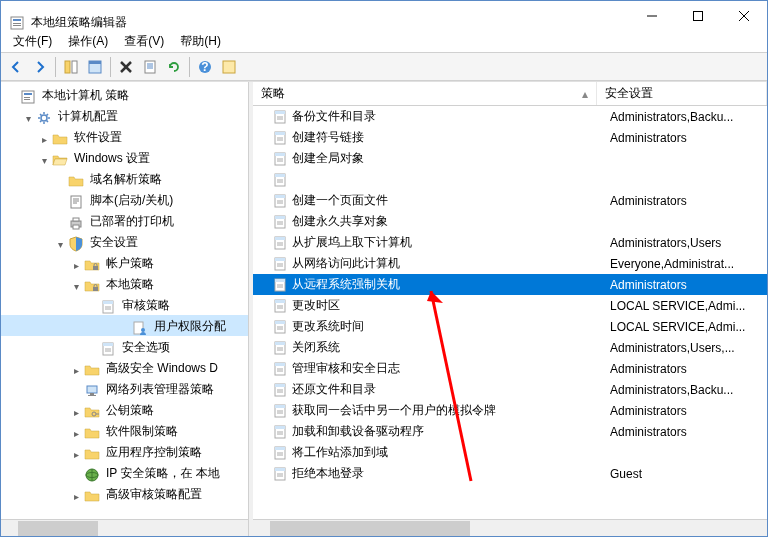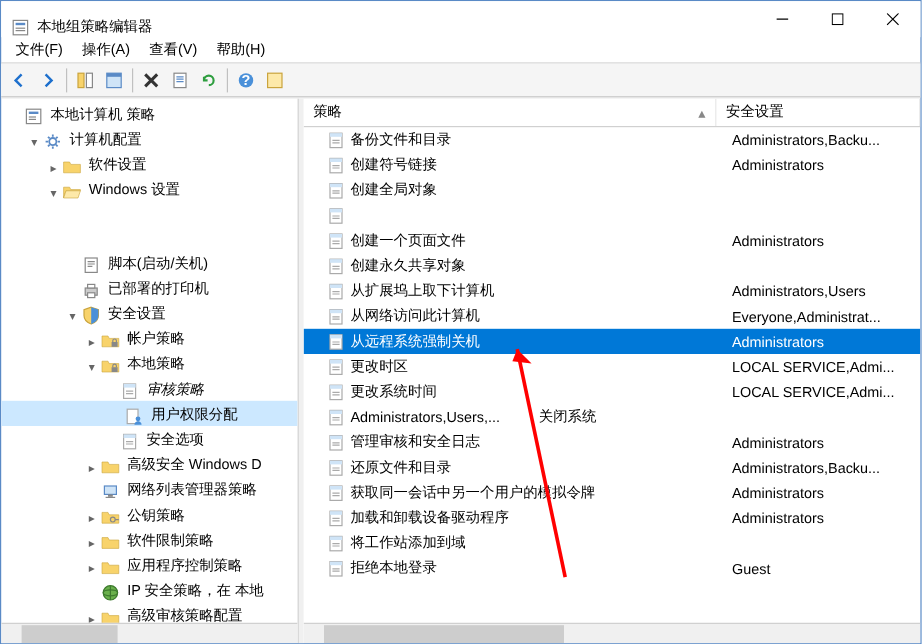--- a/index.html
+++ b/index.html
@@ -174,21 +174,30 @@
           <div class="tree-row" style="padding-left: 36px;">
             <span class="tree-toggle">▾</span>
             <span class="tree-icon">
               <svg viewBox="0 0 16 16">
                 <path d="M1 4h5l1 2h8v1H3l-2 6z" class="folder-closed"></path>
                 <path d="M3 7h12l-2 6H1z" class="folder-open"></path>
               </svg>
             </span>
             <span class="tree-label">Windows 设置</span>
           </div>
-          <div class="tree-row" style="padding-left: 52px; margin-top: 40px;">
+          <div class="tree-row" style="padding-left: 52px;">
+            <span class="tree-toggle"></span>
+            <span class="tree-icon">
+              <svg viewBox="0 0 16 16">
+                <path d="M1 4h5l1 2h8v7H1z" class="folder-closed"></path>
+              </svg>
+            </span>
+            <span class="tree-label">域名解析策略</span>
+          </div>
+          <div class="tree-row" style="padding-left: 52px;">
             <span class="tree-toggle"></span>
             <span class="tree-icon">
               <svg viewBox="0 0 16 16">
                 <rect x="3" y="2" width="10" height="12" class="doc"></rect>
                 <path d="M5 5h6M5 7h6M5 9h4" stroke="#888"></path>
               </svg>
             </span>
             <span class="tree-label">脚本(启动/关机)</span>
           </div>
           <div class="tree-row" style="padding-left: 52px;">
@@ -227,33 +236,33 @@
             <span class="tree-toggle">▾</span>
             <span class="tree-icon">
               <svg viewBox="0 0 16 16">
                 <path d="M1 4h5l1 2h8v7H1z" class="folder-closed"></path>
                 <rect x="9" y="9" width="5" height="4" fill="#888"></rect>
                 <path d="M10 9v-1a1.5 1.5 0 013 0v1" fill="none" stroke="#888"></path>
               </svg>
             </span>
             <span class="tree-label">本地策略</span>
           </div>
-          <div class="tree-row" style="padding-left: 84px; font-style: italic;">
+          <div class="tree-row" style="padding-left: 84px;">
             <span class="tree-toggle"></span>
             <span class="tree-icon">
               <svg viewBox="0 0 16 16">
                 <rect x="3" y="2" width="10" height="12" fill="#fff" stroke="#aaa"></rect>
                 <rect x="3" y="2" width="10" height="3" fill="#cfe4f7"></rect>
                 <line x1="5" y1="8" x2="11" y2="8" stroke="#aaa"></line>
                 <line x1="5" y1="10" x2="11" y2="10" stroke="#aaa"></line>
               </svg>
             </span>
             <span class="tree-label">审核策略</span>
           </div>
-          <div class="tree-row selected" style="padding-left: 88px;">
+          <div class="tree-row selected" style="padding-left: 116px;">
             <span class="tree-toggle"></span>
             <span class="tree-icon">
               <svg viewBox="0 0 16 16">
                 <rect x="2" y="2" width="9" height="12" fill="#fff" stroke="#aaa"></rect>
                 <circle cx="11" cy="10" r="2" fill="#4a90d9"></circle>
                 <path d="M8 15c0-2 1.5-3 3-3s3 1 3 3" fill="#4a90d9"></path>
               </svg>
             </span>
             <span class="tree-label">用户权限分配</span>
           </div>
@@ -462,22 +471,22 @@
               <span class="list-cell" style="width:318px">更改系统时间</span>
               <span class="list-cell" style="flex:1">LOCAL SERVICE,Admi...</span>
             </div>
             <div class="list-row">
               <span class="list-row-icon"><svg viewBox="0 0 16 16">
                   <rect x="3" y="2" width="10" height="12" fill="#fff" stroke="#aaa"></rect>
                   <rect x="3" y="2" width="10" height="3" fill="#cfe4f7"></rect>
                   <line x1="5" y1="8" x2="11" y2="8" stroke="#aaa"></line>
                   <line x1="5" y1="10" x2="11" y2="10" stroke="#aaa"></line>
                 </svg></span>
+              <span class="list-cell" style="width:318px">关闭系统</span>
               <span class="list-cell" style="flex:1">Administrators,Users,...</span>
-              <span class="list-cell" style="width:318px">关闭系统</span>
             </div>
             <div class="list-row">
               <span class="list-row-icon"><svg viewBox="0 0 16 16">
                   <rect x="3" y="2" width="10" height="12" fill="#fff" stroke="#aaa"></rect>
                   <rect x="3" y="2" width="10" height="3" fill="#cfe4f7"></rect>
                   <line x1="5" y1="8" x2="11" y2="8" stroke="#aaa"></line>
                   <line x1="5" y1="10" x2="11" y2="10" stroke="#aaa"></line>
                 </svg></span>
               <span class="list-cell" style="width:318px">管理审核和安全日志</span>
               <span class="list-cell" style="flex:1">Administrators</span>

